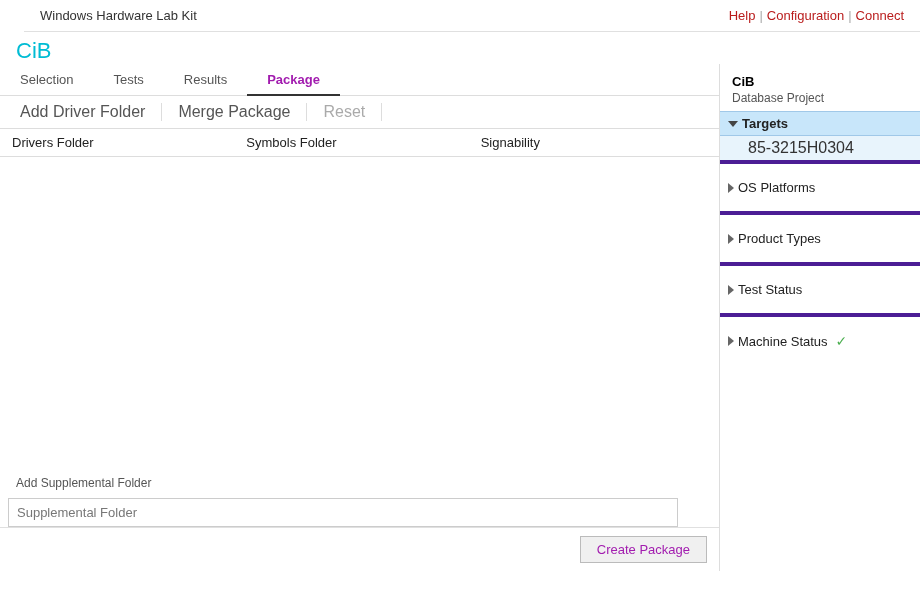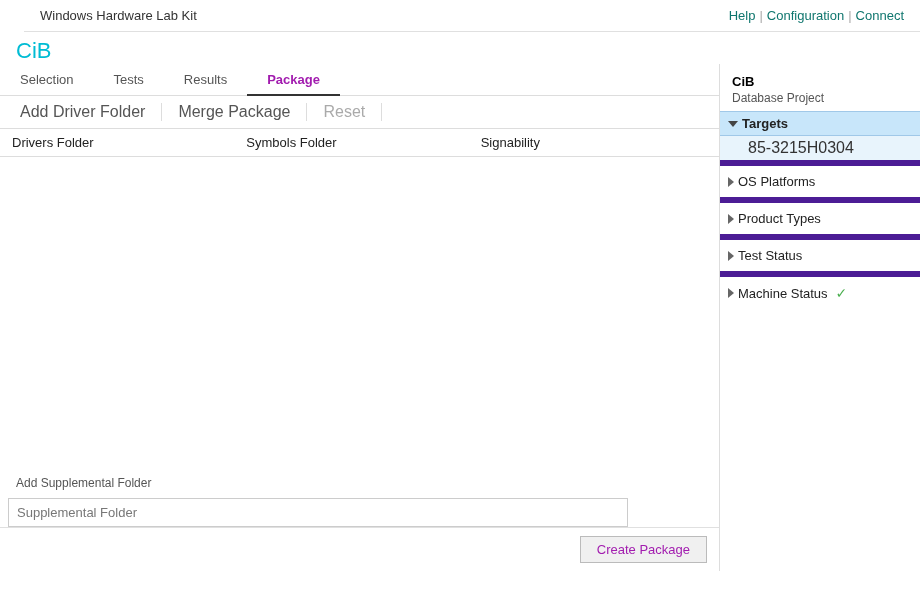--- a/index.html
+++ b/index.html
@@ -28,21 +28,21 @@
       color: #333;
     }
     .top-links {
       display: flex;
       gap: 4px;
       color: #555;
       font-size: 13px;
     }
     .top-links a {
       text-decoration: none;
-      color: #0f766e;
+      color: #b91c1c;
       cursor: pointer;
     }
     .top-links .sep { color: #aaa; }
 
     
     .logo-area {
       padding: 6px 16px 0 16px;
     }
     .logo-text {
       font-size: 22px;
@@ -143,21 +143,21 @@
       position: relative;
     }
 
     
     .supplemental-area {
       padding: 8px 8px 0 8px;
     }
     .supplemental-box {
       border: 1px solid #ccc;
       background: #fff;
-      width: 620px;
+      width: 670px;
       padding: 6px 8px;
       font-size: 13px;
       color: #777;
       min-height: 28px;
     }
 
     
     .bottom-bar {
       position: relative;
       border-top: 1px solid #e0e0e0;
@@ -212,25 +212,25 @@
       align-items: center;
       padding: 3px 8px 3px 28px;
       font-size: 16px;
       color: #333;
       background: #e8f4fc;
     }
 
     .tree-row {
       display: flex;
       align-items: center;
-      padding: 8px 8px;
+      padding: 16px 8px;
       cursor: pointer;
       font-size: 13px;
       color: #222;
-      border-top: 6px solid #4c1d95;
+      border-top: 4px solid #4c1d95;
       gap: 4px;
     }
 
     .chevron-right {
       display: inline-block;
       width: 0; height: 0;
       border-top: 5px solid transparent;
       border-bottom: 5px solid transparent;
       border-left: 6px solid #666;
     }

